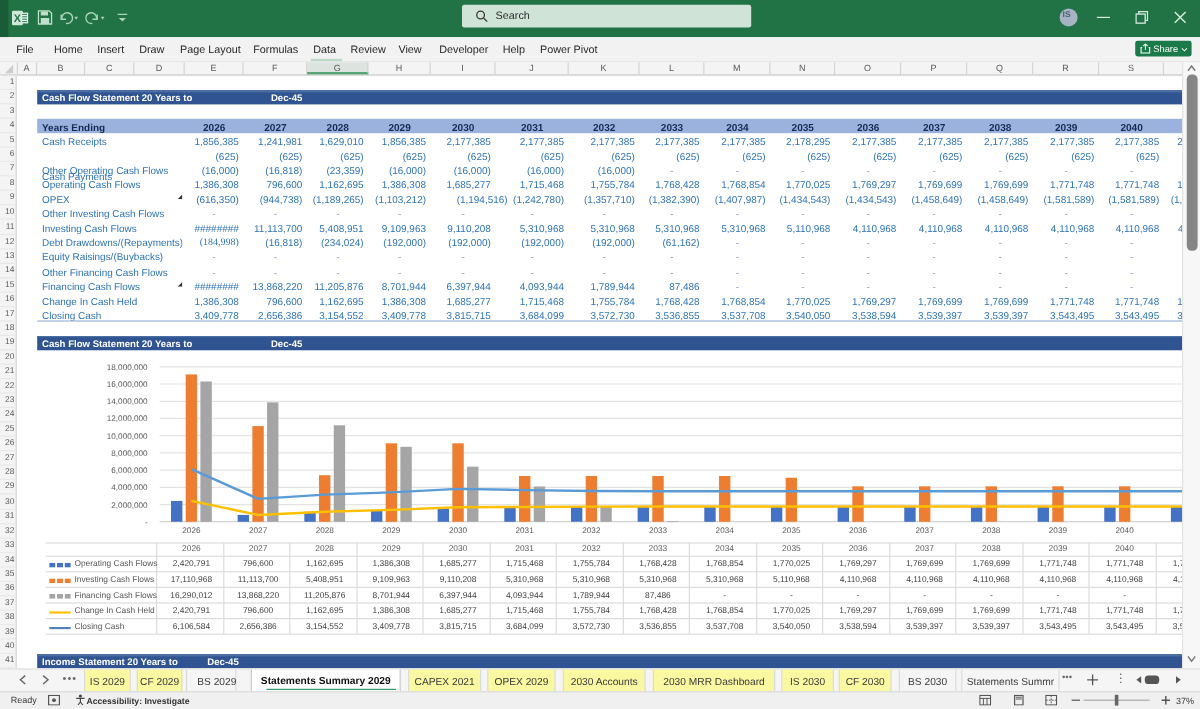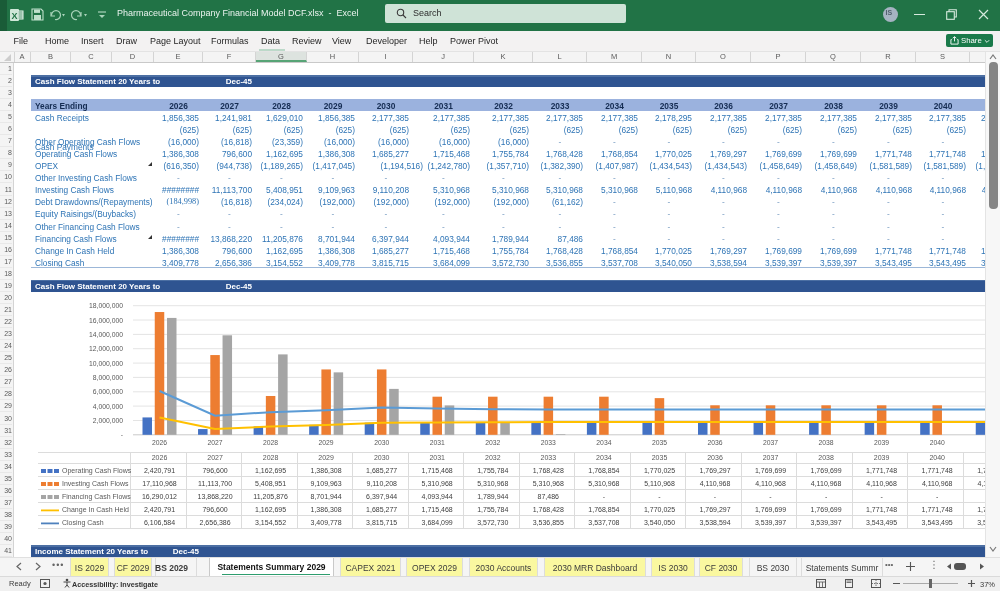--- a/index.html
+++ b/index.html
@@ -28,21 +28,20 @@
     </svg>
 <svg class="ab" style="left:71px;top:9px;" width="17" height="12" viewBox="0 0 17 12">
 <path d="M10 3 L10 7 L6 7" fill="none" stroke="#a9d3ba" stroke-width="1.2"></path>
 <path d="M9.5 6.5 A4.5 4.5 0 1 0 6 10.5" fill="none" stroke="#a9d3ba" stroke-width="1.2"></path>
 <path d="M13 5 l3 0 l-1.5 2.5 z" fill="#a9d3ba"></path>
     </svg>
 <svg class="ab" style="left:96px;top:10px;" width="12" height="10" viewBox="0 0 12 10">
 <path d="M2 2 h8" stroke="#a9d3ba" stroke-width="1.2"></path>
 <path d="M3 5 l3 3 l3 -3 z" fill="#a9d3ba"></path>
     </svg>
-<div class="ab" style="left:117px;top:8px;width:300px;font-size:9px;color:#eaf3ee;white-space:nowrap;">Pharmaceutical Company Financial Model DCF.xlsx &nbsp;-&nbsp; Excel</div>
 <div class="ab" style="left:385px;top:4px;width:241px;height:19px;background:#cfe3d7;border-radius:2px;"></div>
 <svg class="ab" style="left:396px;top:8px;" width="11" height="11" viewBox="0 0 11 11">
 <circle cx="4.5" cy="4.5" r="3.2" fill="none" stroke="#3a3a3a" stroke-width="1.1"></circle>
 <path d="M7 7 L10 10" stroke="#3a3a3a" stroke-width="1.1"></path>
     </svg>
 <div class="ab" style="left:413px;top:8px;font-size:9px;color:#2d2d2d;">Search</div>
 <div class="ab" style="left:883px;top:7px;width:15px;height:15px;border-radius:50%;background:#a5b3c2;"></div>
 <div class="ab" style="left:885.5px;top:9px;font-size:7px;color:#51606e;font-weight:bold;">IS</div>
 <div class="ab" style="left:914px;top:14px;width:11px;height:1.4px;background:#d7eade;"></div>
 <svg class="ab" style="left:946px;top:9px;" width="11" height="11" viewBox="0 0 11 11">
@@ -226,21 +225,21 @@
 <div class="ab num" style="left:696px;top:149.2px;width:51px;font-size:8.3px;color:#2E74B5;">1,769,297</div>
 <div class="ab num" style="left:751px;top:149.2px;width:51px;font-size:8.3px;color:#2E74B5;">1,769,699</div>
 <div class="ab num" style="left:806px;top:149.2px;width:51px;font-size:8.3px;color:#2E74B5;">1,769,699</div>
 <div class="ab num" style="left:861px;top:149.2px;width:51px;font-size:8.3px;color:#2E74B5;">1,771,748</div>
 <div class="ab num" style="left:916px;top:149.2px;width:50px;font-size:8.3px;color:#2E74B5;">1,771,748</div>
 <div class="ab num" style="left:900px;top:149.2px;width:118px;font-size:8.3px;color:#2E74B5;white-space:nowrap;">1,771,748</div>
 <div class="ab" style="left:35px;top:161.2px;width:117px;font-size:8.3px;color:#2E74B5;white-space:nowrap;overflow:hidden;">OPEX</div>
 <div class="ab num" style="left:154px;top:161.2px;width:45px;font-size:8.3px;color:#2E74B5;">(616,350)</div>
 <div class="ab num" style="left:203px;top:161.2px;width:49px;font-size:8.3px;color:#2E74B5;">(944,738)</div>
 <div class="ab num" style="left:256px;top:161.2px;width:47px;font-size:8.3px;color:#2E74B5;">(1,189,265)</div>
-<div class="ab num" style="left:307px;top:161.2px;width:48px;font-size:8.3px;color:#2E74B5;">(1,417,045)</div>
+<div class="ab num" style="left:307px;top:161.2px;width:48px;font-size:8.3px;color:#2E74B5;">(1,103,212)</div>
 <div class="ab num" style="left:373px;top:161.2px;width:50px;font-size:8.3px;color:#2E74B5;">(1,194,516)</div>
 <div class="ab num" style="left:413px;top:161.2px;width:57px;font-size:8.3px;color:#2E74B5;">(1,242,780)</div>
 <div class="ab num" style="left:474px;top:161.2px;width:55px;font-size:8.3px;color:#2E74B5;">(1,357,710)</div>
 <div class="ab num" style="left:533px;top:161.2px;width:50px;font-size:8.3px;color:#2E74B5;">(1,382,390)</div>
 <div class="ab num" style="left:587px;top:161.2px;width:51px;font-size:8.3px;color:#2E74B5;">(1,407,987)</div>
 <div class="ab num" style="left:642px;top:161.2px;width:50px;font-size:8.3px;color:#2E74B5;">(1,434,543)</div>
 <div class="ab num" style="left:696px;top:161.2px;width:51px;font-size:8.3px;color:#2E74B5;">(1,434,543)</div>
 <div class="ab num" style="left:751px;top:161.2px;width:51px;font-size:8.3px;color:#2E74B5;">(1,458,649)</div>
 <div class="ab num" style="left:806px;top:161.2px;width:51px;font-size:8.3px;color:#2E74B5;">(1,458,649)</div>
 <div class="ab num" style="left:861px;top:161.2px;width:51px;font-size:8.3px;color:#2E74B5;">(1,581,589)</div>
@@ -636,21 +635,21 @@
     </svg>
 <svg class="ab" style="left:34px;top:562px;" width="8" height="9" viewBox="0 0 8 9">
       <path d="M2 1 L6 4.5 L2 8" fill="none" stroke="#666" stroke-width="1.2"></path>
     </svg>
 <div class="ab" style="left:52px;top:560px;font-size:9px;color:#666;letter-spacing:1px;">•••</div>
 <div class="ab" style="left:70px;top:558px;width:39px;height:18px;background:#faf8a0;border-left:1px solid #dcdcdc;border-right:1px solid #dcdcdc;box-sizing:border-box;"></div>
 <div class="ab" style="left:70px;top:562.5px;width:39px;font-size:8.5px;color:#3b3b3b;text-align:center;white-space:nowrap;overflow:hidden;">IS 2029</div>
 <div class="ab" style="left:114px;top:558px;width:38px;height:18px;background:#faf8a0;border-left:1px solid #dcdcdc;border-right:1px solid #dcdcdc;box-sizing:border-box;"></div>
 <div class="ab" style="left:114px;top:562.5px;width:38px;font-size:8.5px;color:#3b3b3b;text-align:center;white-space:nowrap;overflow:hidden;">CF 2029</div>
 <div class="ab" style="left:155px;top:558px;width:42px;height:18px;background:#f5f5f5;border-left:1px solid #dcdcdc;border-right:1px solid #dcdcdc;box-sizing:border-box;"></div>
-<div class="ab" style="left:155px;top:562.5px;width:42px;font-size:8.5px;color:#3b3b3b;text-align:left;white-space:nowrap;overflow:hidden;font-weight:bold;">BS 2029</div>
+<div class="ab" style="left:155px;top:562.5px;width:42px;font-size:8.5px;color:#3b3b3b;text-align:right;white-space:nowrap;overflow:hidden;">BS 2029</div>
 <div class="ab" style="left:209px;top:558px;width:125px;height:18px;background:#fff;border-left:1px solid #c9c9c9;border-right:1px solid #c9c9c9;box-sizing:border-box;"></div>
 <div class="ab" style="left:222px;top:573.5px;width:108px;height:1.6px;background:#2e9d6e;"></div>
 <div class="ab" style="left:209px;top:562px;width:125px;font-size:8.5px;font-weight:bold;color:#111;text-align:center;white-space:nowrap;overflow:hidden;">Statements Summary 2029</div>
 <div class="ab" style="left:340px;top:558px;width:61px;height:18px;background:#faf8a0;border-left:1px solid #dcdcdc;border-right:1px solid #dcdcdc;box-sizing:border-box;"></div>
 <div class="ab" style="left:340px;top:562.5px;width:61px;font-size:8.5px;color:#3b3b3b;text-align:center;white-space:nowrap;overflow:hidden;">CAPEX 2021</div>
 <div class="ab" style="left:406px;top:558px;width:57px;height:18px;background:#faf8a0;border-left:1px solid #dcdcdc;border-right:1px solid #dcdcdc;box-sizing:border-box;"></div>
 <div class="ab" style="left:406px;top:562.5px;width:57px;font-size:8.5px;color:#3b3b3b;text-align:center;white-space:nowrap;overflow:hidden;">OPEX 2029</div>
 <div class="ab" style="left:469px;top:558px;width:69px;height:18px;background:#faf8a0;border-left:1px solid #dcdcdc;border-right:1px solid #dcdcdc;box-sizing:border-box;"></div>
 <div class="ab" style="left:469px;top:562.5px;width:69px;font-size:8.5px;color:#3b3b3b;text-align:center;white-space:nowrap;overflow:hidden;">2030 Accounts</div>
 <div class="ab" style="left:544px;top:558px;width:102px;height:18px;background:#faf8a0;border-left:1px solid #dcdcdc;border-right:1px solid #dcdcdc;box-sizing:border-box;"></div>

